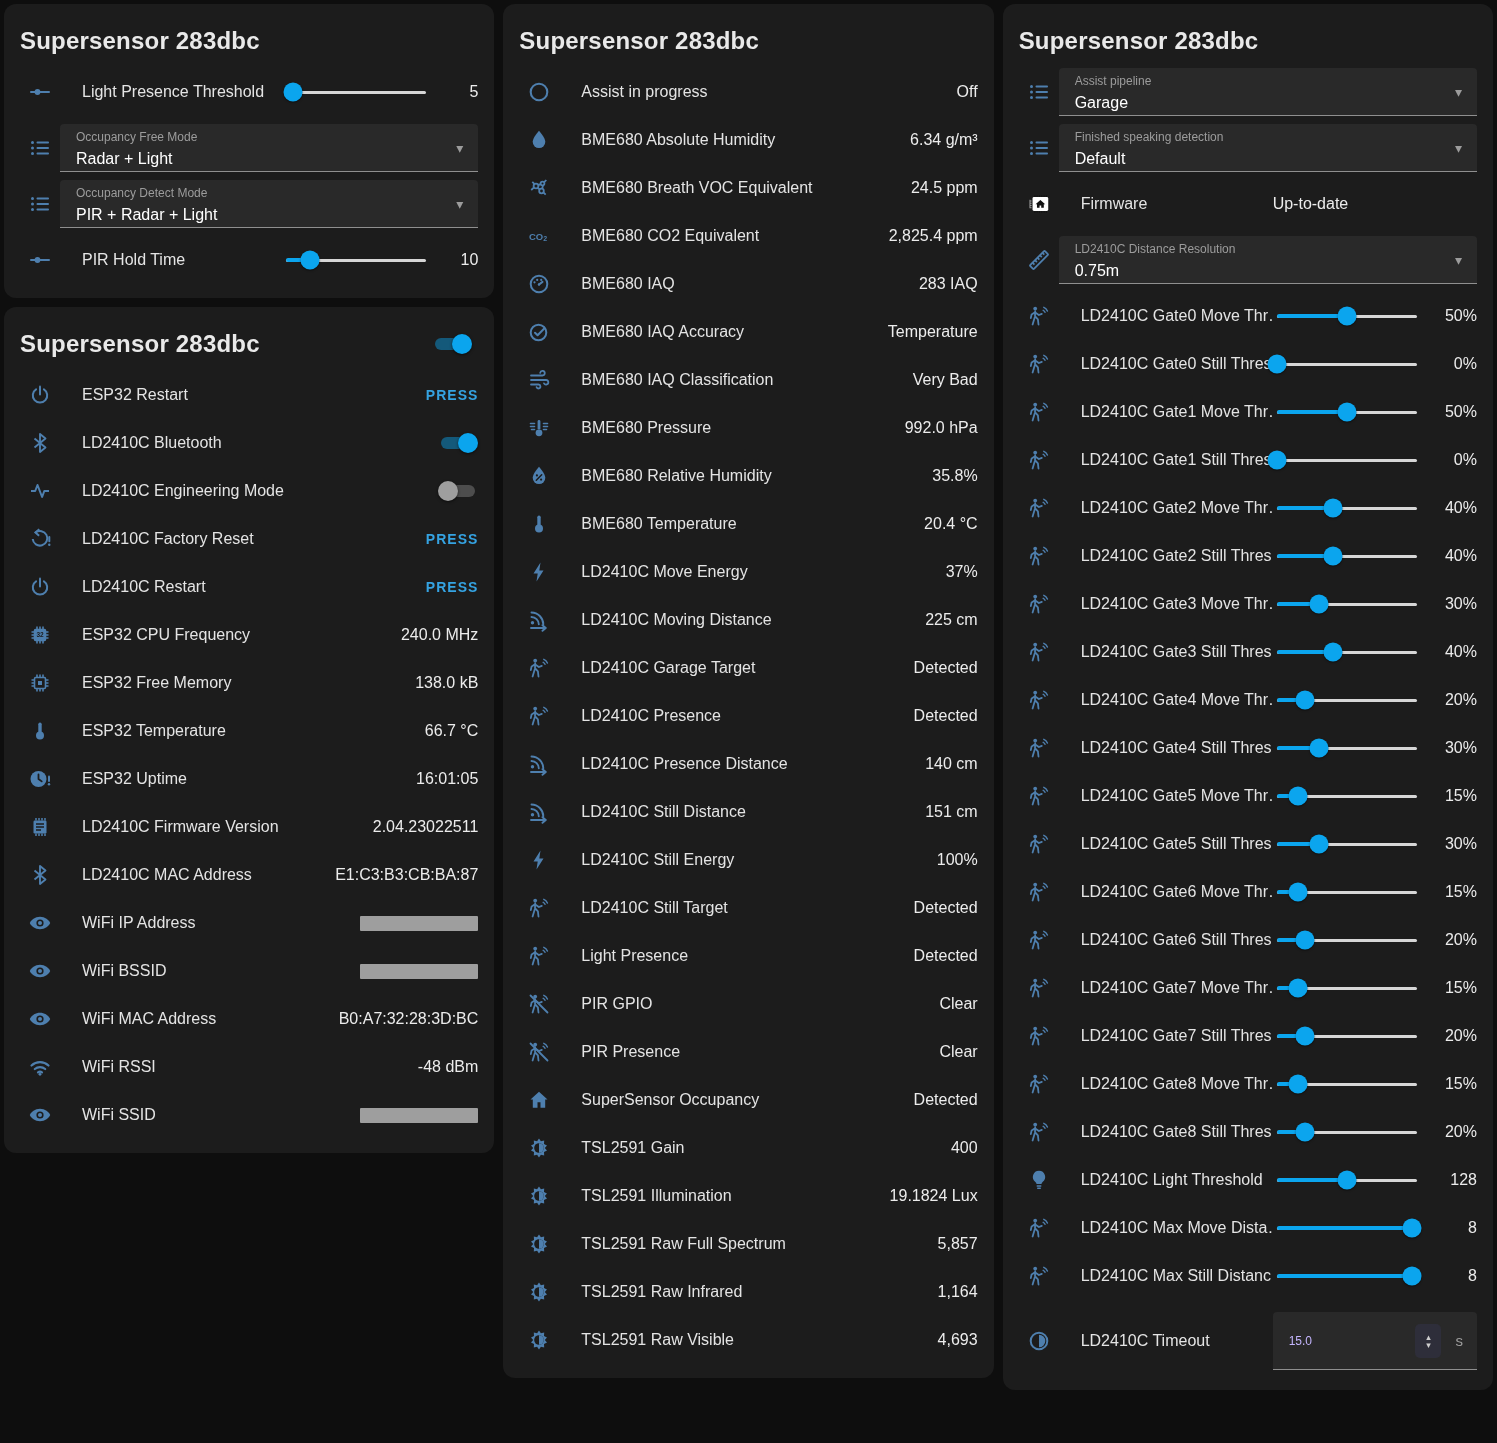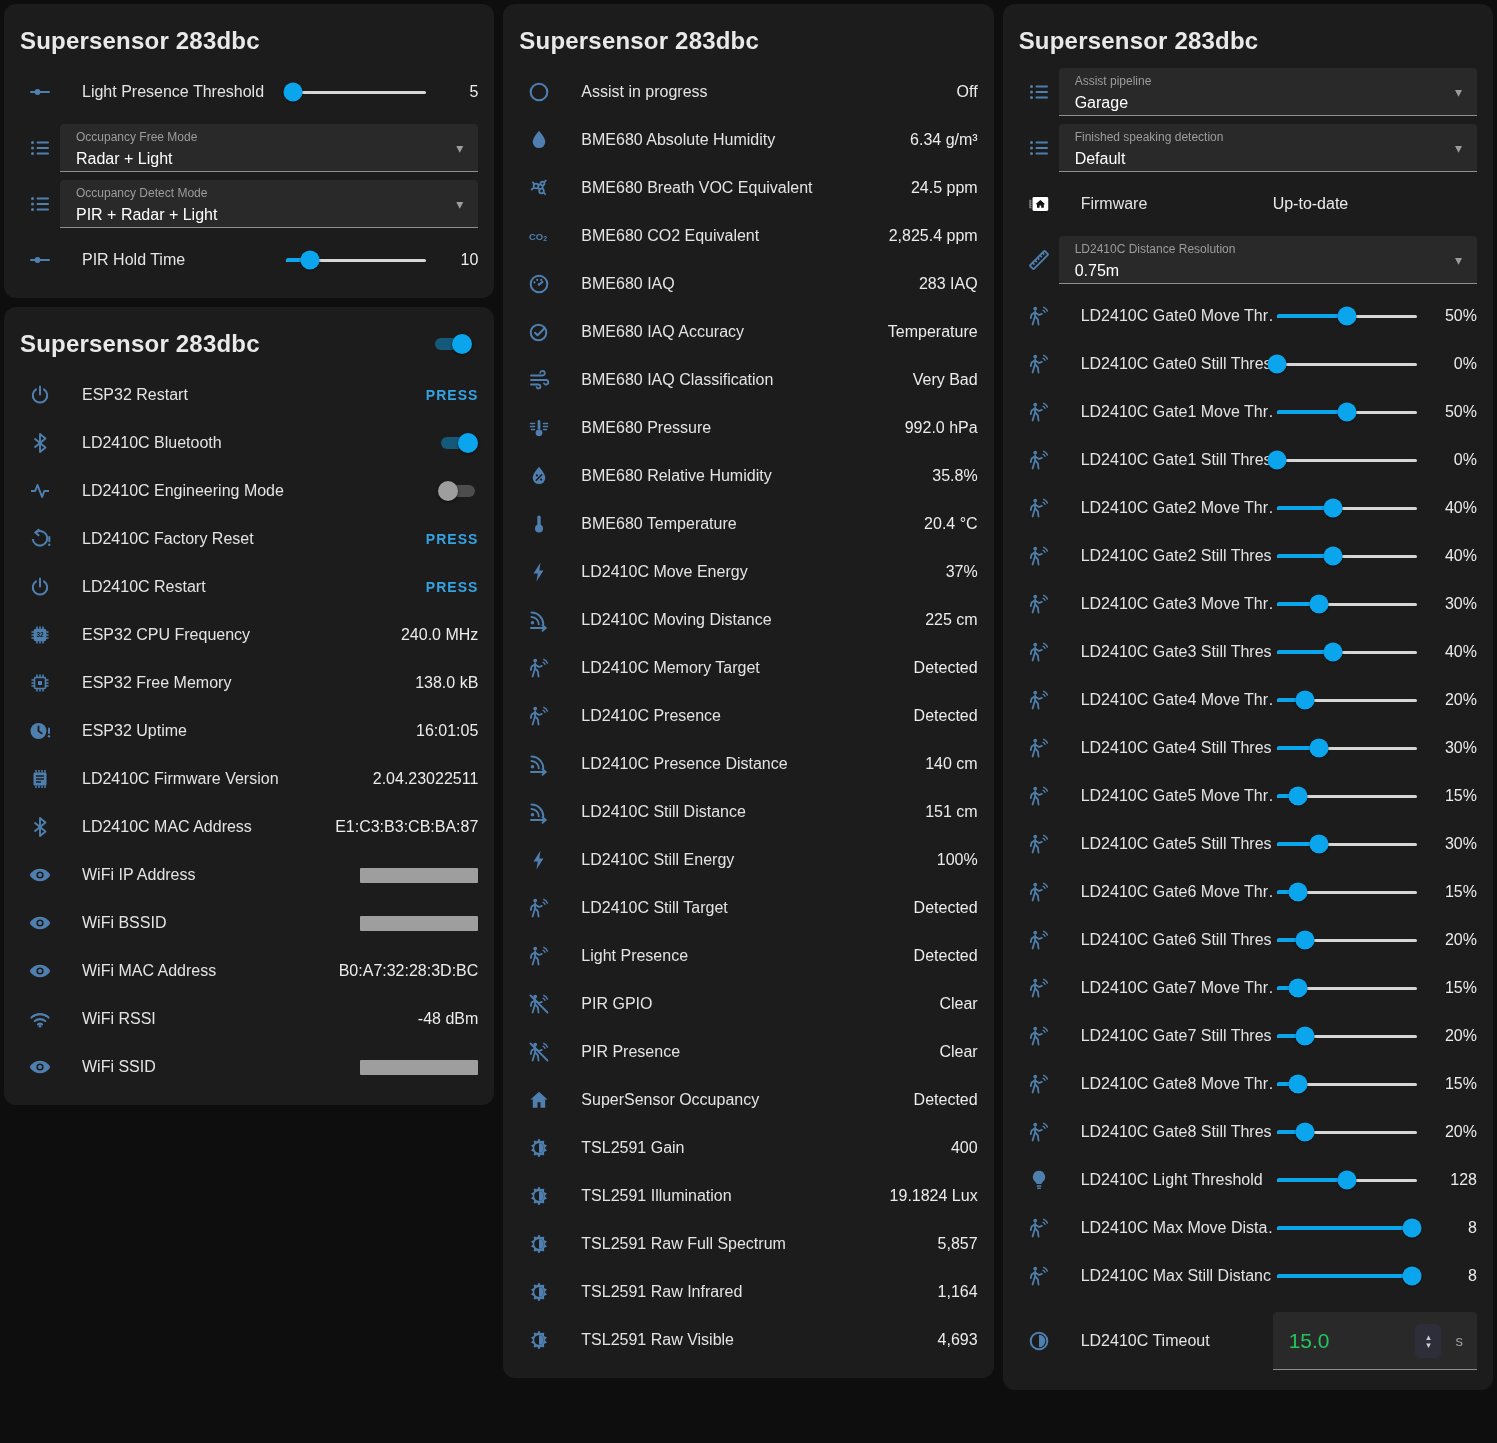--- a/index.html
+++ b/index.html
@@ -72,21 +72,21 @@
   .select{flex:1;height:48px;background:var(--field-bg);border-radius:4px 4px 0 0;border-bottom:1px solid var(--field-border);
           position:relative;padding:6px 40px 0 16px;cursor:pointer;overflow:hidden}
   .sel-label{font-size:12px;color:var(--text-sec);line-height:14px}
   .sel-value{font-size:16px;color:#fff;line-height:22px;margin-top:4px}
   .sel-caret{position:absolute;right:15px;top:50%;transform:translateY(-50%);color:#9c9c9c;font-size:14px}
 
   
   .number-row{height:70px;margin-top:6px}
   .numbox{margin-left:auto;width:226px;height:58px;background:var(--field-bg);border-radius:4px 4px 0 0;
           border-bottom:1px solid var(--field-border);display:flex;align-items:center;padding:0 14px 0 16px;cursor:text}
-  .num-value{font-size:21px;color:#22c55e;flex:1}
+  .num-value{font-size:12px;color:#c4b5fd;flex:1}
   .stepper{width:26px;height:34px;background:#2e2e3a;border-radius:5px;display:flex;flex-direction:column;
            align-items:center;justify-content:center;color:#cfcfcf;cursor:pointer;flex:none}
   .stepper span{font-size:9px;line-height:8px}
   .unit{color:var(--text-sec);font-size:15px;margin-left:14px}
 </style>
 </head>
 <body>
 
 <div class="page">
   <div class="col">
@@ -241,20 +241,30 @@
                 <rect x="6.5" y="6.5" width="11" height="11" rx="1.2"></rect>
                 <rect x="10" y="10" width="4" height="4" fill="currentColor" stroke="none"></rect>
                 <path d="M9 6.5v-3M12 6.5v-3M15 6.5v-3M9 20.5v-3M12 20.5v-3M15 20.5v-3M6.5 9h-3M6.5 12h-3M6.5 15h-3M20.5 9h-3M20.5 12h-3M20.5 15h-3"></path>
               </svg>
             </span>
             <span class="label">ESP32 Free Memory</span>
             <span class="value">138.0 kB</span>
           </div>
           <div class="row">
             <span class="icon">
+              <svg viewBox="0 0 24 24" fill="currentColor">
+                <circle cx="12" cy="16.5" r="4"></circle>
+                <rect x="10.3" y="3.5" width="3.4" height="11" rx="1.7"></rect>
+              </svg>
+            </span>
+            <span class="label">ESP32 Temperature</span>
+            <span class="value">66.7 °C</span>
+          </div>
+          <div class="row">
+            <span class="icon">
               <svg viewBox="0 0 24 24" fill="none" stroke="currentColor" stroke-width="2">
                 <circle cx="10.5" cy="12" r="8" fill="currentColor" stroke="none"></circle>
                 <path d="M10.5 7.5V12l3.2 2.4" stroke="#1c1c1c" stroke-width="1.8" stroke-linecap="round"></path>
                 <path d="M21 9.5V14" stroke-linecap="round"></path>
                 <circle cx="21" cy="17.3" r="1.2" fill="currentColor" stroke="none"></circle>
               </svg>
             </span>
             <span class="label">ESP32 Uptime</span>
             <span class="value">16:01:05</span>
           </div>
@@ -470,21 +480,21 @@
             <span class="value">225 cm</span>
           </div>
           <div class="row">
             <span class="icon">
               <svg viewBox="0 0 24 24" fill="none" stroke="currentColor" stroke-width="1.8" stroke-linecap="round">
                 <circle cx="8.2" cy="4.6" r="1.9" fill="currentColor" stroke="none"></circle>
                 <path d="M8.2 7.2l-.2 5.2-2.4 8.1M8.2 12.4l2.7 3 .6 5.1M8 8.3L4.6 10.6 3.8 14M8.6 8.8l3.2 2.3 3-1.2"></path>
                 <path d="M16.8 3.4a7.3 7.3 0 0 1 3.6 3.6M16.2 6.4a3.6 3.6 0 0 1 1.8 1.8" stroke-width="1.5"></path>
               </svg>
             </span>
-            <span class="label">LD2410C Memory Target</span>
+            <span class="label">LD2410C Garage Target</span>
             <span class="value">Detected</span>
           </div>
           <div class="row">
             <span class="icon">
               <svg viewBox="0 0 24 24" fill="none" stroke="currentColor" stroke-width="1.8" stroke-linecap="round">
                 <circle cx="8.2" cy="4.6" r="1.9" fill="currentColor" stroke="none"></circle>
                 <path d="M8.2 7.2l-.2 5.2-2.4 8.1M8.2 12.4l2.7 3 .6 5.1M8 8.3L4.6 10.6 3.8 14M8.6 8.8l3.2 2.3 3-1.2"></path>
                 <path d="M16.8 3.4a7.3 7.3 0 0 1 3.6 3.6M16.2 6.4a3.6 3.6 0 0 1 1.8 1.8" stroke-width="1.5"></path>
               </svg>
             </span>

